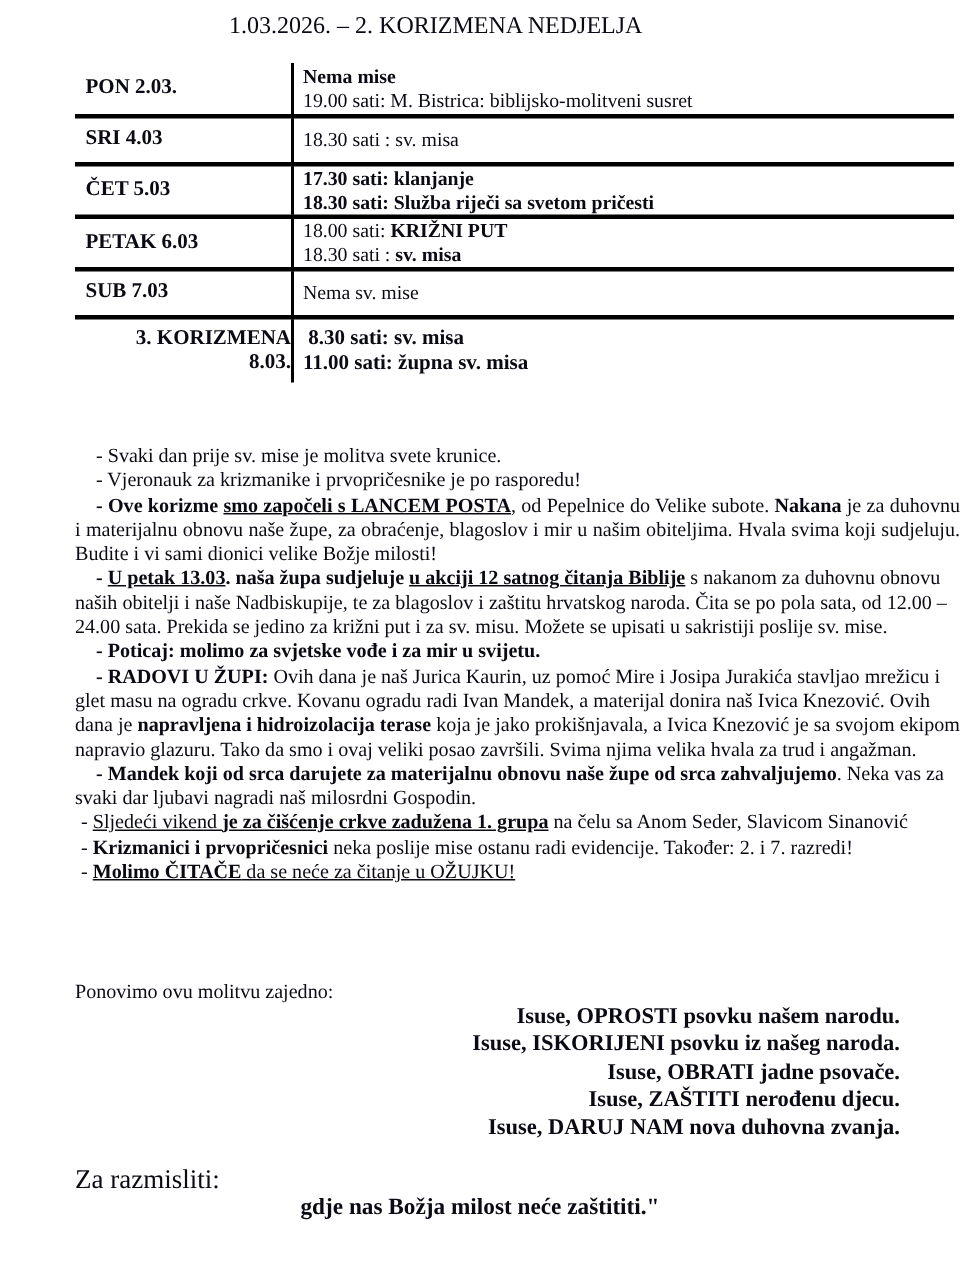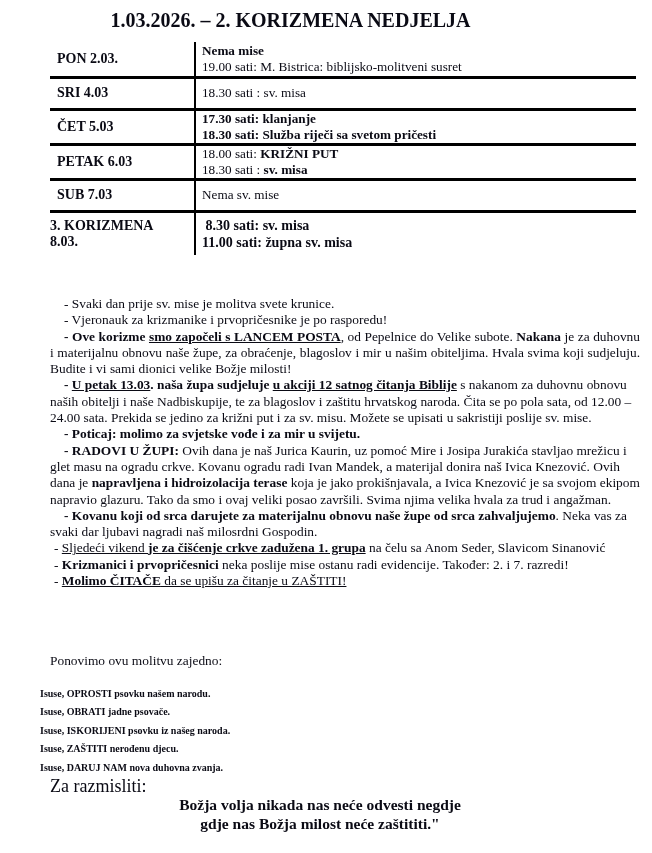--- a/index.html
+++ b/index.html
@@ -1,38 +1,38 @@
 <!DOCTYPE html>
 <html><head>
 <meta charset="utf-8">
 <style>
   html, body { margin:0; padding:0; background:#ffffff; }
   body { width:652px; height:853px; position:relative; overflow:hidden;
          font-family:"Liberation Serif", "DejaVu Serif", serif; color:#0a0a14; }
   .title { position:absolute; top:9px; left:0; width:581px; text-align:center;
-           font-weight:bold; font-size:20px; }
+           font-weight:normal; font-size:16px; }
   table.sched { position:absolute; top:42px; left:50px; width:586px; border-collapse:collapse;
                 font-size:13.2px; }
   table.sched td { padding:0; vertical-align:middle; }
   table.sched tr { border-bottom:3px solid #000; }
   table.sched tr.last { border-bottom:none; }
   td.day { width:137px; padding-left:7px !important; font-weight:bold; font-size:14px; border-right:2px solid #000; }
   td.act { padding-left:6px !important; line-height:16px; }
-  td.day.center { text-align:left; padding-left:0 !important; line-height:16px; }
+  td.day.center { text-align:right; padding-left:0 !important; line-height:16px; }
   .b { font-weight:bold; }
   .u { text-decoration:underline; }
   .big { font-size:14px; font-weight:bold; line-height:17px; }
   .notes { position:absolute; top:296px; left:50px; width:590px; font-size:13.4px; line-height:16.3px; }
   .notes p { margin:0; }
   .ind { text-indent:14px; }
   .ind2 { text-indent:4px; }
   .just { text-align:justify; text-align-last:left; }
   .pray-intro { position:absolute; top:653px; left:50px; font-size:13.4px; }
-  .prayer { position:absolute; top:685px; left:40px; width:560px; text-align:left;
-            font-weight:bold; font-size:10px; line-height:18.4px; }
+  .prayer { position:absolute; top:669px; left:40px; width:560px; text-align:right;
+            font-weight:bold; font-size:15px; line-height:18.4px; }
   .think-intro { position:absolute; top:776px; left:50px; font-size:18px; }
   .quote { position:absolute; top:795px; left:40px; width:560px; text-align:center;
            font-weight:bold; font-size:15.5px; line-height:19px; }
 </style>
 </head>
 <body>
 
 <div class="title">1.03.2026. – 2. KORIZMENA NEDJELJA</div>
 
 <table class="sched">
@@ -83,32 +83,31 @@
 </tbody>
   </table>
 
 <div class="notes">
     <p class="ind"><span>- Svaki dan prije sv. mise je molitva svete krunice.</span></p>
     <p class="ind"><span>- Vjeronauk za krizmanike i prvopričesnike je po rasporedu!</span></p>
     <p class="ind just"><span class="b">- Ove korizme </span><span class="b u">smo započeli s LANCEM POSTA</span><span>, od Pepelnice do Velike subote. </span><span class="b">Nakana</span><span> je za duhovnu i materijalnu obnovu naše župe, za obraćenje, blagoslov i mir u našim obiteljima. Hvala svima koji sudjeluju. Budite i vi sami dionici velike Božje milosti!</span></p>
     <p class="ind"><span class="b">- </span><span class="b u">U petak 13.03</span><span class="b">. naša župa sudjeluje </span><span class="b u">u akciji 12 satnog čitanja Biblije</span><span> s nakanom za duhovnu obnovu naših obitelji i naše Nadbiskupije, te za blagoslov i zaštitu hrvatskog naroda. Čita se po pola sata, od 12.00 – 24.00 sata. Prekida se jedino za križni put i za sv. misu. Možete se upisati u sakristiji poslije sv. mise.</span></p>
     <p class="ind"><span class="b">- Poticaj: molimo za svjetske vođe i za mir u svijetu.</span></p>
     <p class="ind"><span class="b">- RADOVI U ŽUPI:</span><span> Ovih dana je naš Jurica Kaurin, uz pomoć Mire i Josipa Jurakića stavljao mrežicu i glet masu na ogradu crkve. Kovanu ogradu radi Ivan Mandek, a materijal donira naš Ivica Knezović. Ovih dana je </span><span class="b">napravljena i hidroizolacija terase</span><span> koja je jako prokišnjavala, a Ivica Knezović je sa svojom ekipom napravio glazuru. Tako da smo i ovaj veliki posao završili. Svima njima velika hvala za trud i angažman.</span></p>
-    <p class="ind"><span class="b">- Kovanu koji od srca darujete za materijalnu obnovu naše župe od srca zahvaljujemo</span><span>. Neka vas za svaki dar ljubavi nagradi naš milosrdni Gospodin.</span></p>
+    <p class="ind"><span class="b">- Mandek koji od srca darujete za materijalnu obnovu naše župe od srca zahvaljujemo</span><span>. Neka vas za svaki dar ljubavi nagradi naš milosrdni Gospodin.</span></p>
     <p class="ind2 just"><span>- </span><span class="u">Sljedeći vikend </span><span class="b u">je za čišćenje crkve zadužena 1. grupa</span><span> na čelu sa Anom Seder, Slavicom Sinanović</span></p>
     <p class="ind2"><span>- </span><span class="b">Krizmanici i prvopričesnici</span><span> neka poslije mise ostanu radi evidencije. Također: 2. i 7. razredi!</span></p>
-    <p class="ind2"><span>- </span><span class="b u">Molimo ČITAČE</span><span class="u"> da se upišu za čitanje u ZAŠTITI!</span></p>
+    <p class="ind2"><span>- </span><span class="b u">Molimo ČITAČE</span><span class="u"> da se neće za čitanje u OŽUJKU!</span></p>
   </div>
 
 <div class="pray-intro">Ponovimo ovu molitvu zajedno:</div>
 <div class="prayer">
   <div>Isuse, OPROSTI psovku našem narodu.</div>
+  <div>Isuse, ISKORIJENI psovku iz našeg naroda.</div>
   <div>Isuse, OBRATI jadne psovače.</div>
-  <div>Isuse, ISKORIJENI psovku iz našeg naroda.</div>
   <div>Isuse, ZAŠTITI nerođenu djecu.</div>
   <div>Isuse, DARUJ NAM nova duhovna zvanja.</div>
 </div>
 
 <div class="think-intro">Za razmisliti:</div>
 <div class="quote">
-  <div>Božja volja nikada nas neće odvesti negdje</div>
   <div>gdje nas Božja milost neće zaštititi."</div>
 </div>
 
 </body></html>

